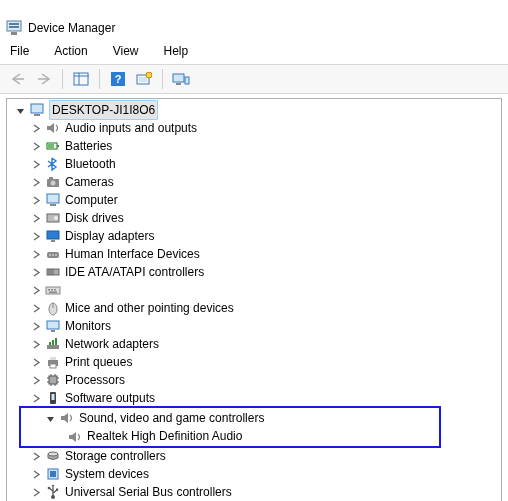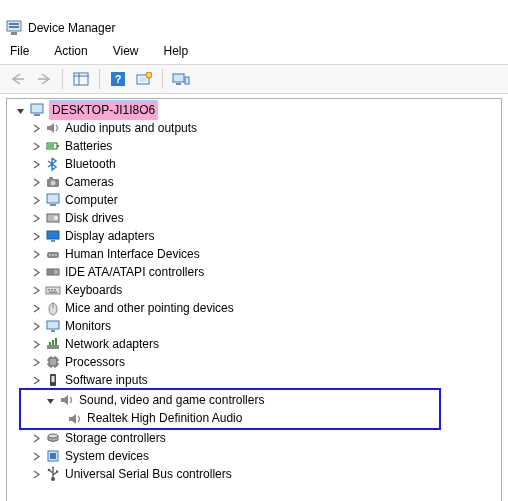--- a/index.html
+++ b/index.html
@@ -67,21 +67,21 @@
     display:flex; align-items:center; justify-content:center;
     margin-right: 2px;
   }
   .chev svg { display:block; }
   .devicon {
     width: 16px; height: 16px; margin-right: 4px;
     display:flex; align-items:center; justify-content:center;
   }
   .label { font-size: 12px; }
   .root-label {
-    background: #f9a8d4;
+    background: #e5e5e5;
     border: 1px solid #99d1ff;
     padding: 0 2px;
     border-radius: 1px;
   }
   .highlight-box {
     border: 2px solid #1a1ae6;
     margin: -1px 60px -1px 12px;
     padding: 1px 0;
   }
   .indent-root { padding-left: 6px; }
@@ -315,21 +315,20 @@
         </span>
         <span class="devicon">
           <svg width="16" height="16" viewBox="0 0 16 16">
             <rect x="1" y="5" width="14" height="7" fill="#ddd" stroke="#888"></rect>
             <rect x="3" y="7" width="2" height="1.5" fill="#888"></rect>
             <rect x="6" y="7" width="2" height="1.5" fill="#888"></rect>
             <rect x="9" y="7" width="2" height="1.5" fill="#888"></rect>
             <rect x="4" y="9.5" width="8" height="1.5" fill="#888"></rect>
           </svg>
         </span>
-        <span class="label">Keyboards</span>
       </div>
       <div class="node indent-1">
         <span class="chev">
           <svg width="9" height="9" viewBox="0 0 9 9">
             <path d="M2 1 L7 4.5 L2 8" fill="none" stroke="#666" stroke-width="1.3"></path>
           </svg>
         </span>
         <span class="devicon">
           <svg width="16" height="16" viewBox="0 0 16 16">
             <ellipse cx="8" cy="9" rx="4" ry="6" fill="#ddd" stroke="#888"></ellipse>
@@ -360,20 +359,35 @@
         </span>
         <span class="devicon">
           <svg width="16" height="16" viewBox="0 0 16 16">
             <rect x="2" y="9" width="12" height="4" fill="#888"></rect>
             <rect x="4" y="6" width="2" height="3" fill="#3a8a3a"></rect>
             <rect x="7" y="4" width="2" height="5" fill="#3a8a3a"></rect>
             <rect x="10" y="2" width="2" height="7" fill="#3a8a3a"></rect>
           </svg>
         </span>
         <span class="label">Network adapters</span>
+      </div>
+      <div class="node indent-1">
+        <span class="chev">
+          <svg width="9" height="9" viewBox="0 0 9 9">
+            <path d="M2 1 L7 4.5 L2 8" fill="none" stroke="#666" stroke-width="1.3"></path>
+          </svg>
+        </span>
+        <span class="devicon">
+          <svg width="16" height="16" viewBox="0 0 16 16">
+            <rect x="3" y="6" width="10" height="6" fill="#888"></rect>
+            <rect x="5" y="3" width="6" height="3" fill="#ddd"></rect>
+            <rect x="5" y="10" width="6" height="4" fill="#fff" stroke="#888"></rect>
+          </svg>
+        </span>
+        <span class="label">Print queues</span>
       </div>
       <div class="node indent-1">
         <span class="chev">
           <svg width="9" height="9" viewBox="0 0 9 9">
             <path d="M2 1 L7 4.5 L2 8" fill="none" stroke="#666" stroke-width="1.3"></path>
           </svg>
         </span>
         <span class="devicon">
           <svg width="16" height="16" viewBox="0 0 16 16">
             <rect x="4" y="4" width="8" height="8" fill="#aaa" stroke="#555"></rect>
@@ -394,21 +408,21 @@
           <svg width="9" height="9" viewBox="0 0 9 9">
             <path d="M2 1 L7 4.5 L2 8" fill="none" stroke="#666" stroke-width="1.3"></path>
           </svg>
         </span>
         <span class="devicon">
           <svg width="16" height="16" viewBox="0 0 16 16">
             <rect x="5" y="2" width="6" height="12" rx="1" fill="#444"></rect>
             <rect x="6.5" y="4" width="3" height="6" fill="#cfe6f7"></rect>
           </svg>
         </span>
-        <span class="label">Software inputs</span>
+        <span class="label">Software outputs</span>
       </div>
       <div class="highlight-box">
         <div class="node indent-1">
           <span class="chev">
             <svg width="9" height="9" viewBox="0 0 9 9">
               <path d="M1 3 L8 3 L4.5 8 Z" fill="#404040"></path>
             </svg>
           </span>
           <span class="devicon">
             <svg width="16" height="16" viewBox="0 0 16 16">

